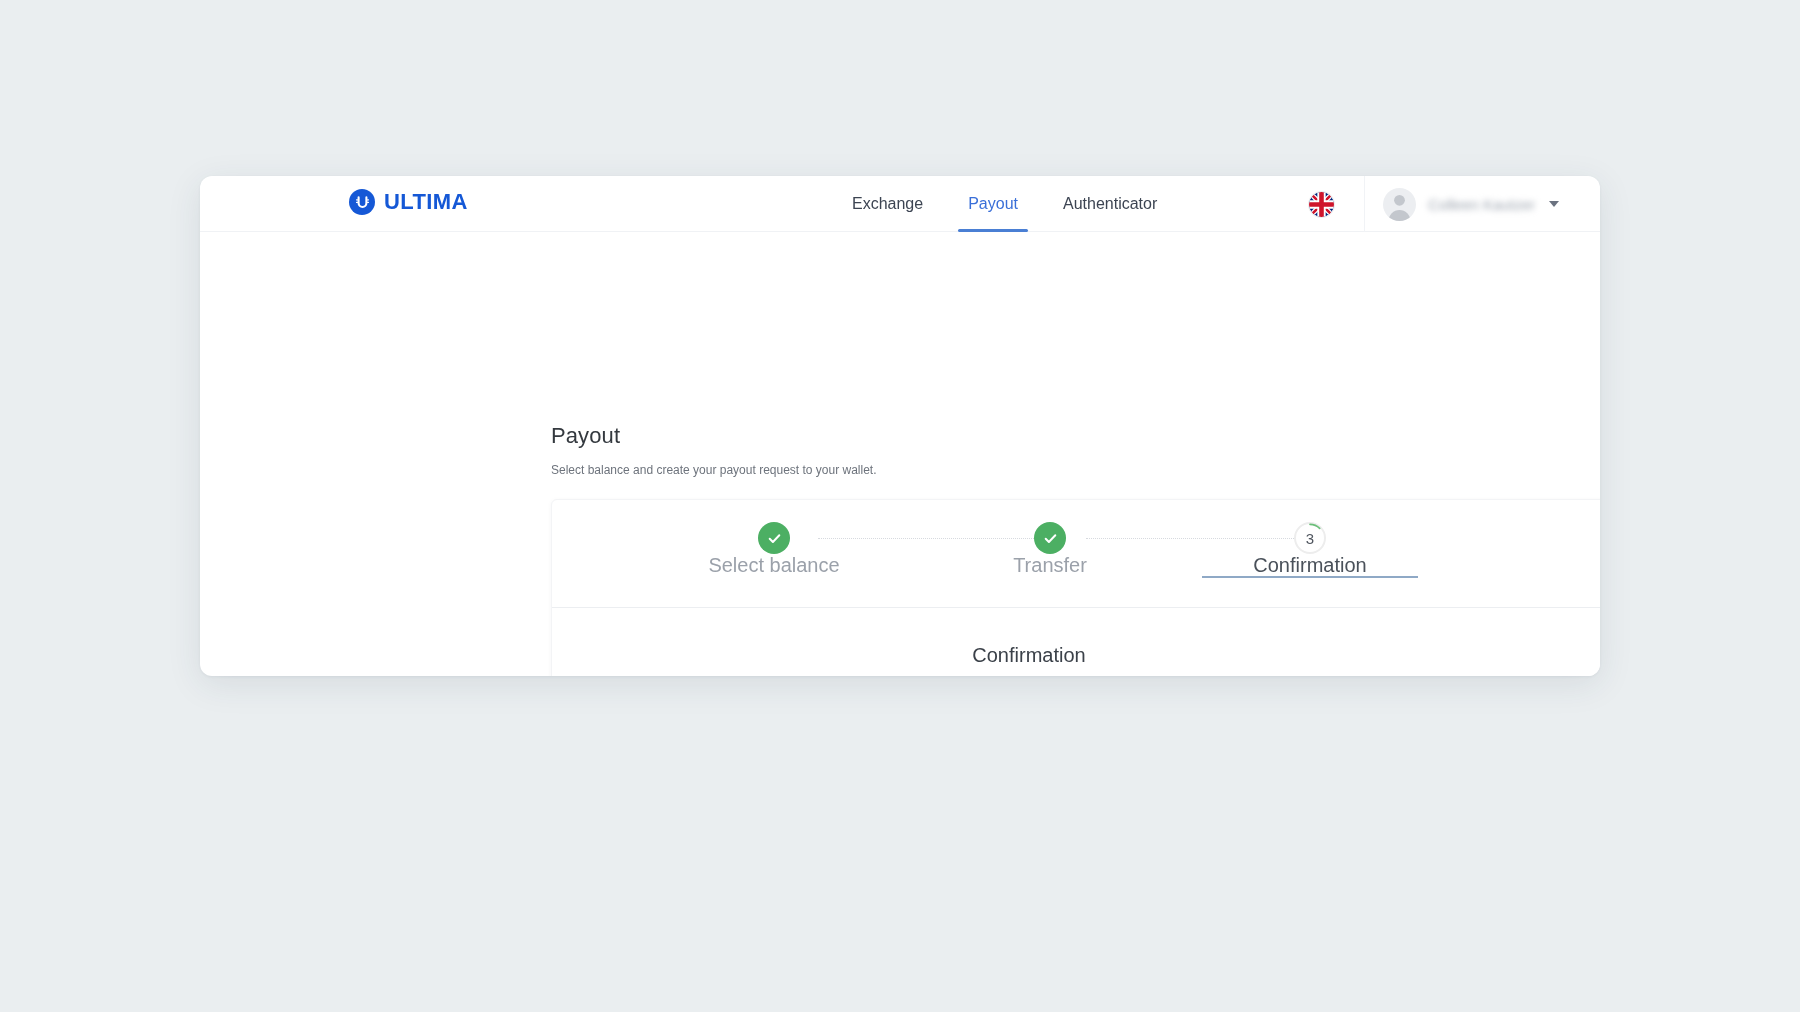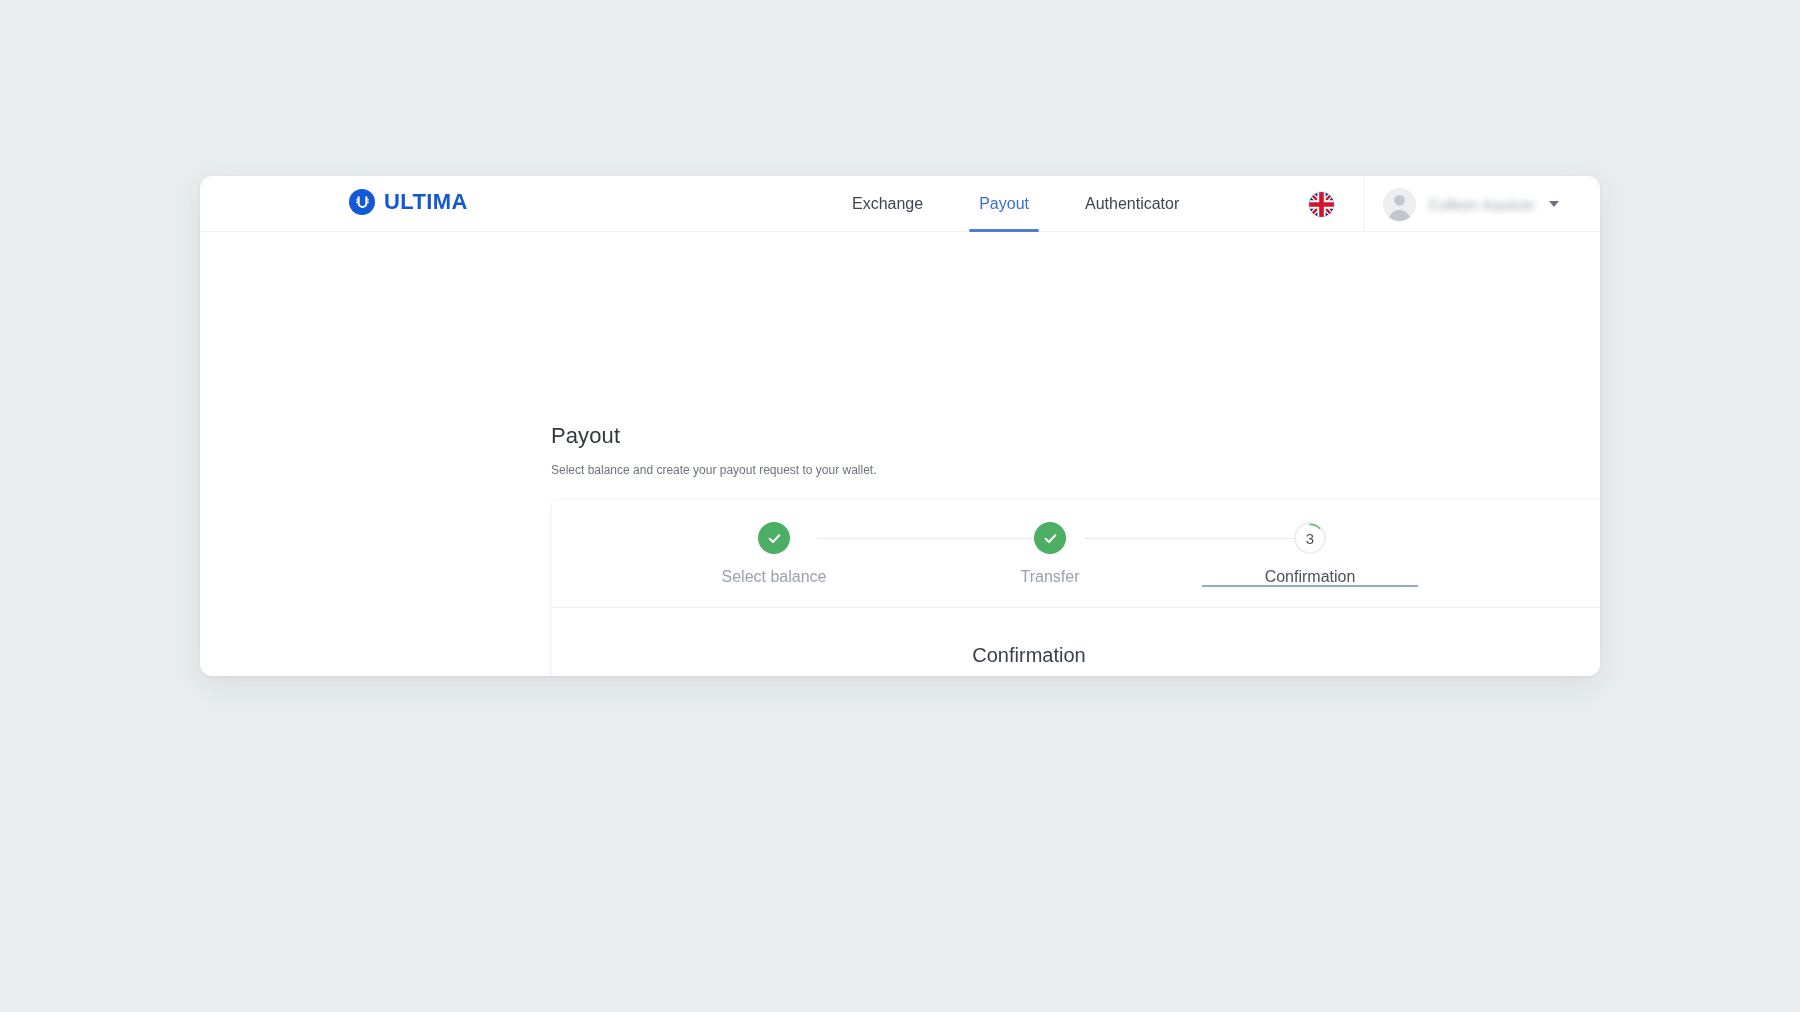--- a/index.html
+++ b/index.html
@@ -64,21 +64,21 @@
   }
 
   
   #nav {
     position: absolute;
     left: 630px;
     top: 0;
     height: 56px;
     display: flex;
     align-items: stretch;
-    gap: 12px;
+    gap: 1px;
   }
   .nav-item {
     display: flex;
     align-items: center;
     padding: 0 22px;
     font-size: 16px;
     color: #3c4452;
     cursor: pointer;
     position: relative;
     white-space: nowrap;
@@ -211,22 +211,21 @@
     position: relative;
     font-size: 15px;
     color: #4f555e;
   }
   .step-arc {
     position: absolute;
     left: -2px; top: -2px;
     width: 32px; height: 32px;
   }
   .step-label {
-    margin-top: 14px;
-    font-size: 16px;
+    font-size: 20px;
     color: #9ba1aa;
   }
   .step.active .step-label { color: #4a515a; }
   .step-underline {
     position: absolute;
     left: 2px; right: 2px;
     bottom: -1px;
     height: 2px;
     background: #8fa9c6;
   }

